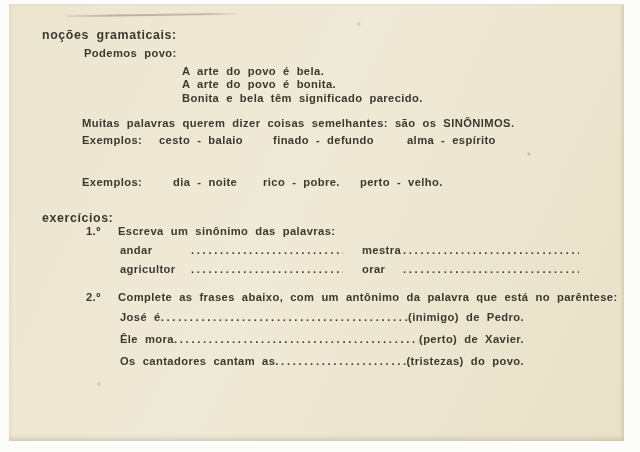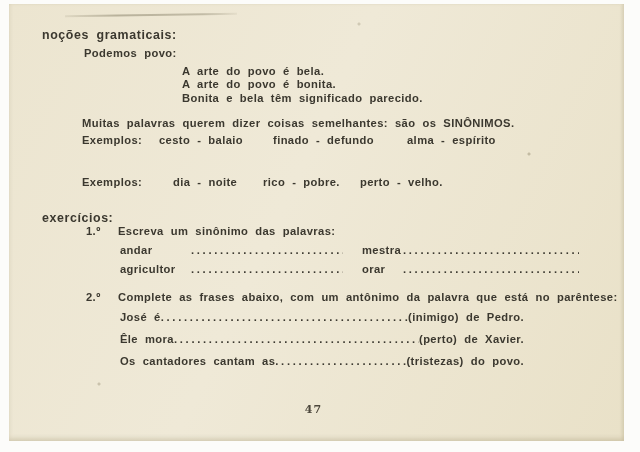--- a/index.html
+++ b/index.html
@@ -130,16 +130,15 @@
       <span class="dots">............................................................................</span>
       <span class="suffix">(perto) de Xavier.</span>
     </div>
 
     <div class="txt blank-row" style="left:111px; top:351px;">
       <span class="prefix">Os cantadores cantam as</span>
       <span class="dots">............................................................................</span>
       <span class="suffix">(tristezas) do povo.</span>
     </div>
 
-    <div class="pageno">47</div>
 
   </div>
 </div>
 
 </body></html>

